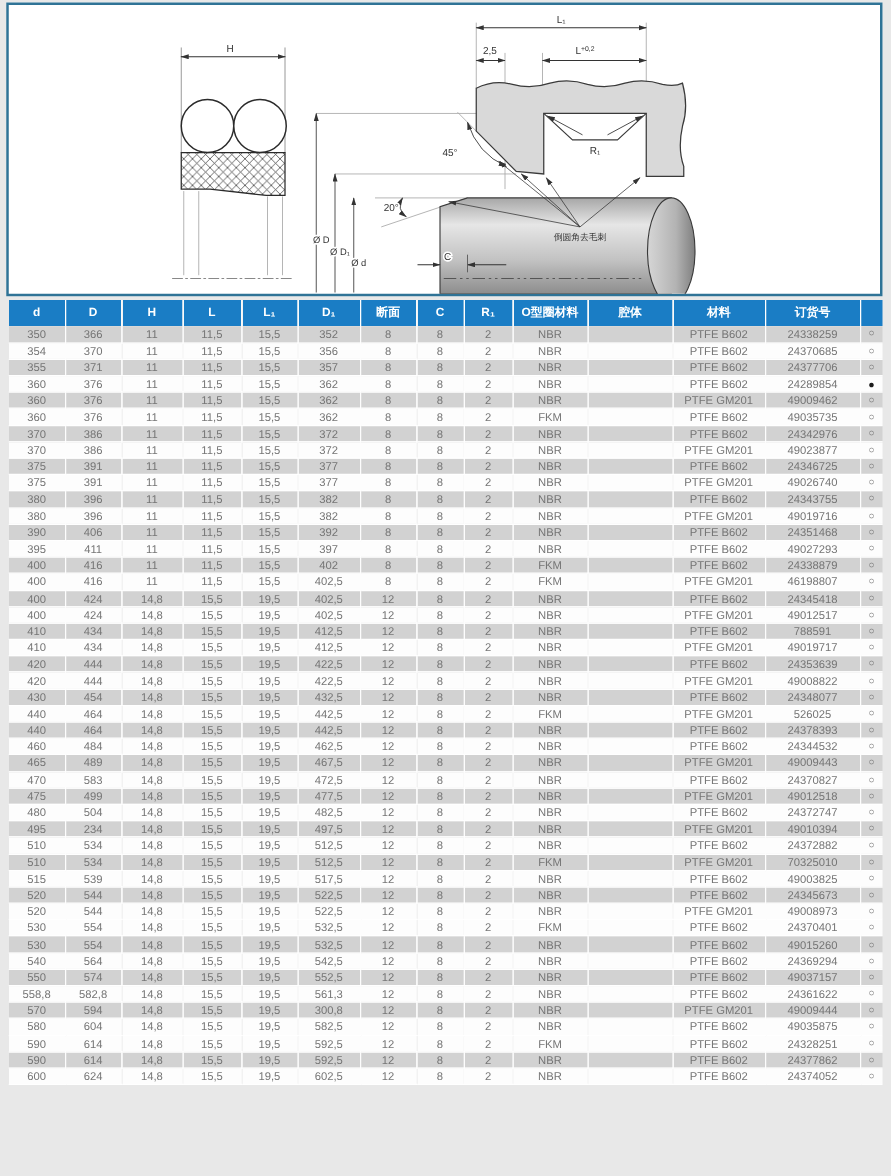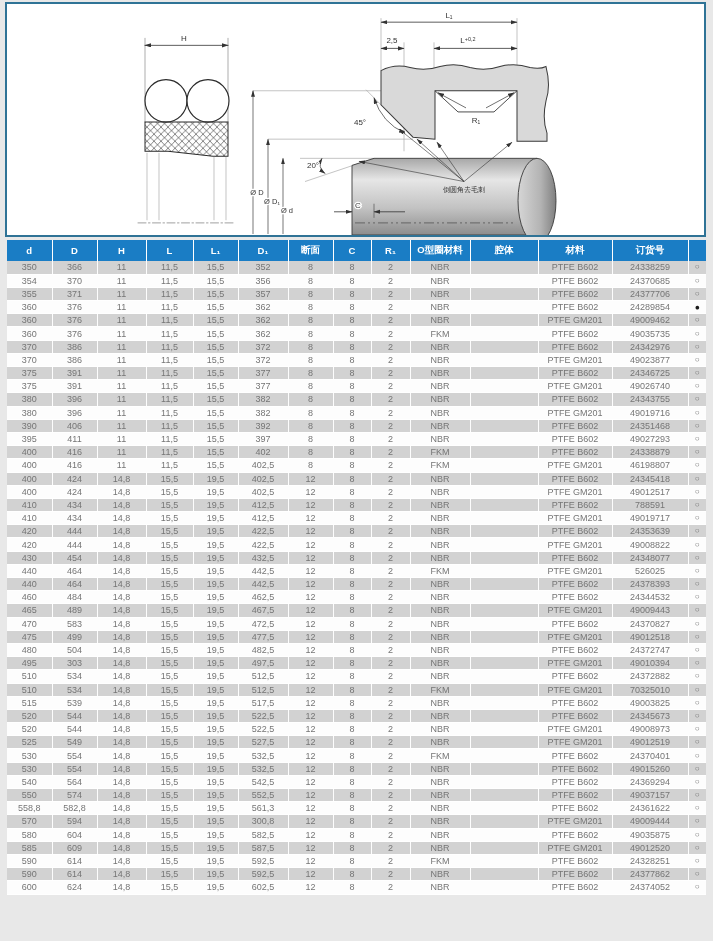--- a/index.html
+++ b/index.html
@@ -669,21 +669,21 @@
         <td>8</td>
         <td>2</td>
         <td>NBR</td>
         <td></td>
         <td>PTFE B602</td>
         <td>24372747</td>
         <td class="mark">○</td>
       </tr>
       <tr class="r gray">
         <td>495</td>
-        <td>303</td>
+        <td>234</td>
         <td>14,8</td>
         <td>15,5</td>
         <td>19,5</td>
         <td>497,5</td>
         <td>12</td>
         <td>8</td>
         <td>2</td>
         <td>NBR</td>
         <td></td>
         <td>PTFE GM201</td>
@@ -763,36 +763,20 @@
         <td>522,5</td>
         <td>12</td>
         <td>8</td>
         <td>2</td>
         <td>NBR</td>
         <td></td>
         <td>PTFE GM201</td>
         <td>49008973</td>
         <td class="mark">○</td>
       </tr>
-      <tr class="r gray">
-        <td>525</td>
-        <td>549</td>
-        <td>14,8</td>
-        <td>15,5</td>
-        <td>19,5</td>
-        <td>527,5</td>
-        <td>12</td>
-        <td>8</td>
-        <td>2</td>
-        <td>NBR</td>
-        <td></td>
-        <td>PTFE GM201</td>
-        <td>49012519</td>
-        <td class="mark">○</td>
-      </tr>
       <tr class="r white">
         <td>530</td>
         <td>554</td>
         <td>14,8</td>
         <td>15,5</td>
         <td>19,5</td>
         <td>532,5</td>
         <td>12</td>
         <td>8</td>
         <td>2</td>
@@ -891,36 +875,20 @@
         <td>582,5</td>
         <td>12</td>
         <td>8</td>
         <td>2</td>
         <td>NBR</td>
         <td></td>
         <td>PTFE B602</td>
         <td>49035875</td>
         <td class="mark">○</td>
       </tr>
-      <tr class="r gray">
-        <td>585</td>
-        <td>609</td>
-        <td>14,8</td>
-        <td>15,5</td>
-        <td>19,5</td>
-        <td>587,5</td>
-        <td>12</td>
-        <td>8</td>
-        <td>2</td>
-        <td>NBR</td>
-        <td></td>
-        <td>PTFE GM201</td>
-        <td>49012520</td>
-        <td class="mark">○</td>
-      </tr>
       <tr class="r white">
         <td>590</td>
         <td>614</td>
         <td>14,8</td>
         <td>15,5</td>
         <td>19,5</td>
         <td>592,5</td>
         <td>12</td>
         <td>8</td>
         <td>2</td>

